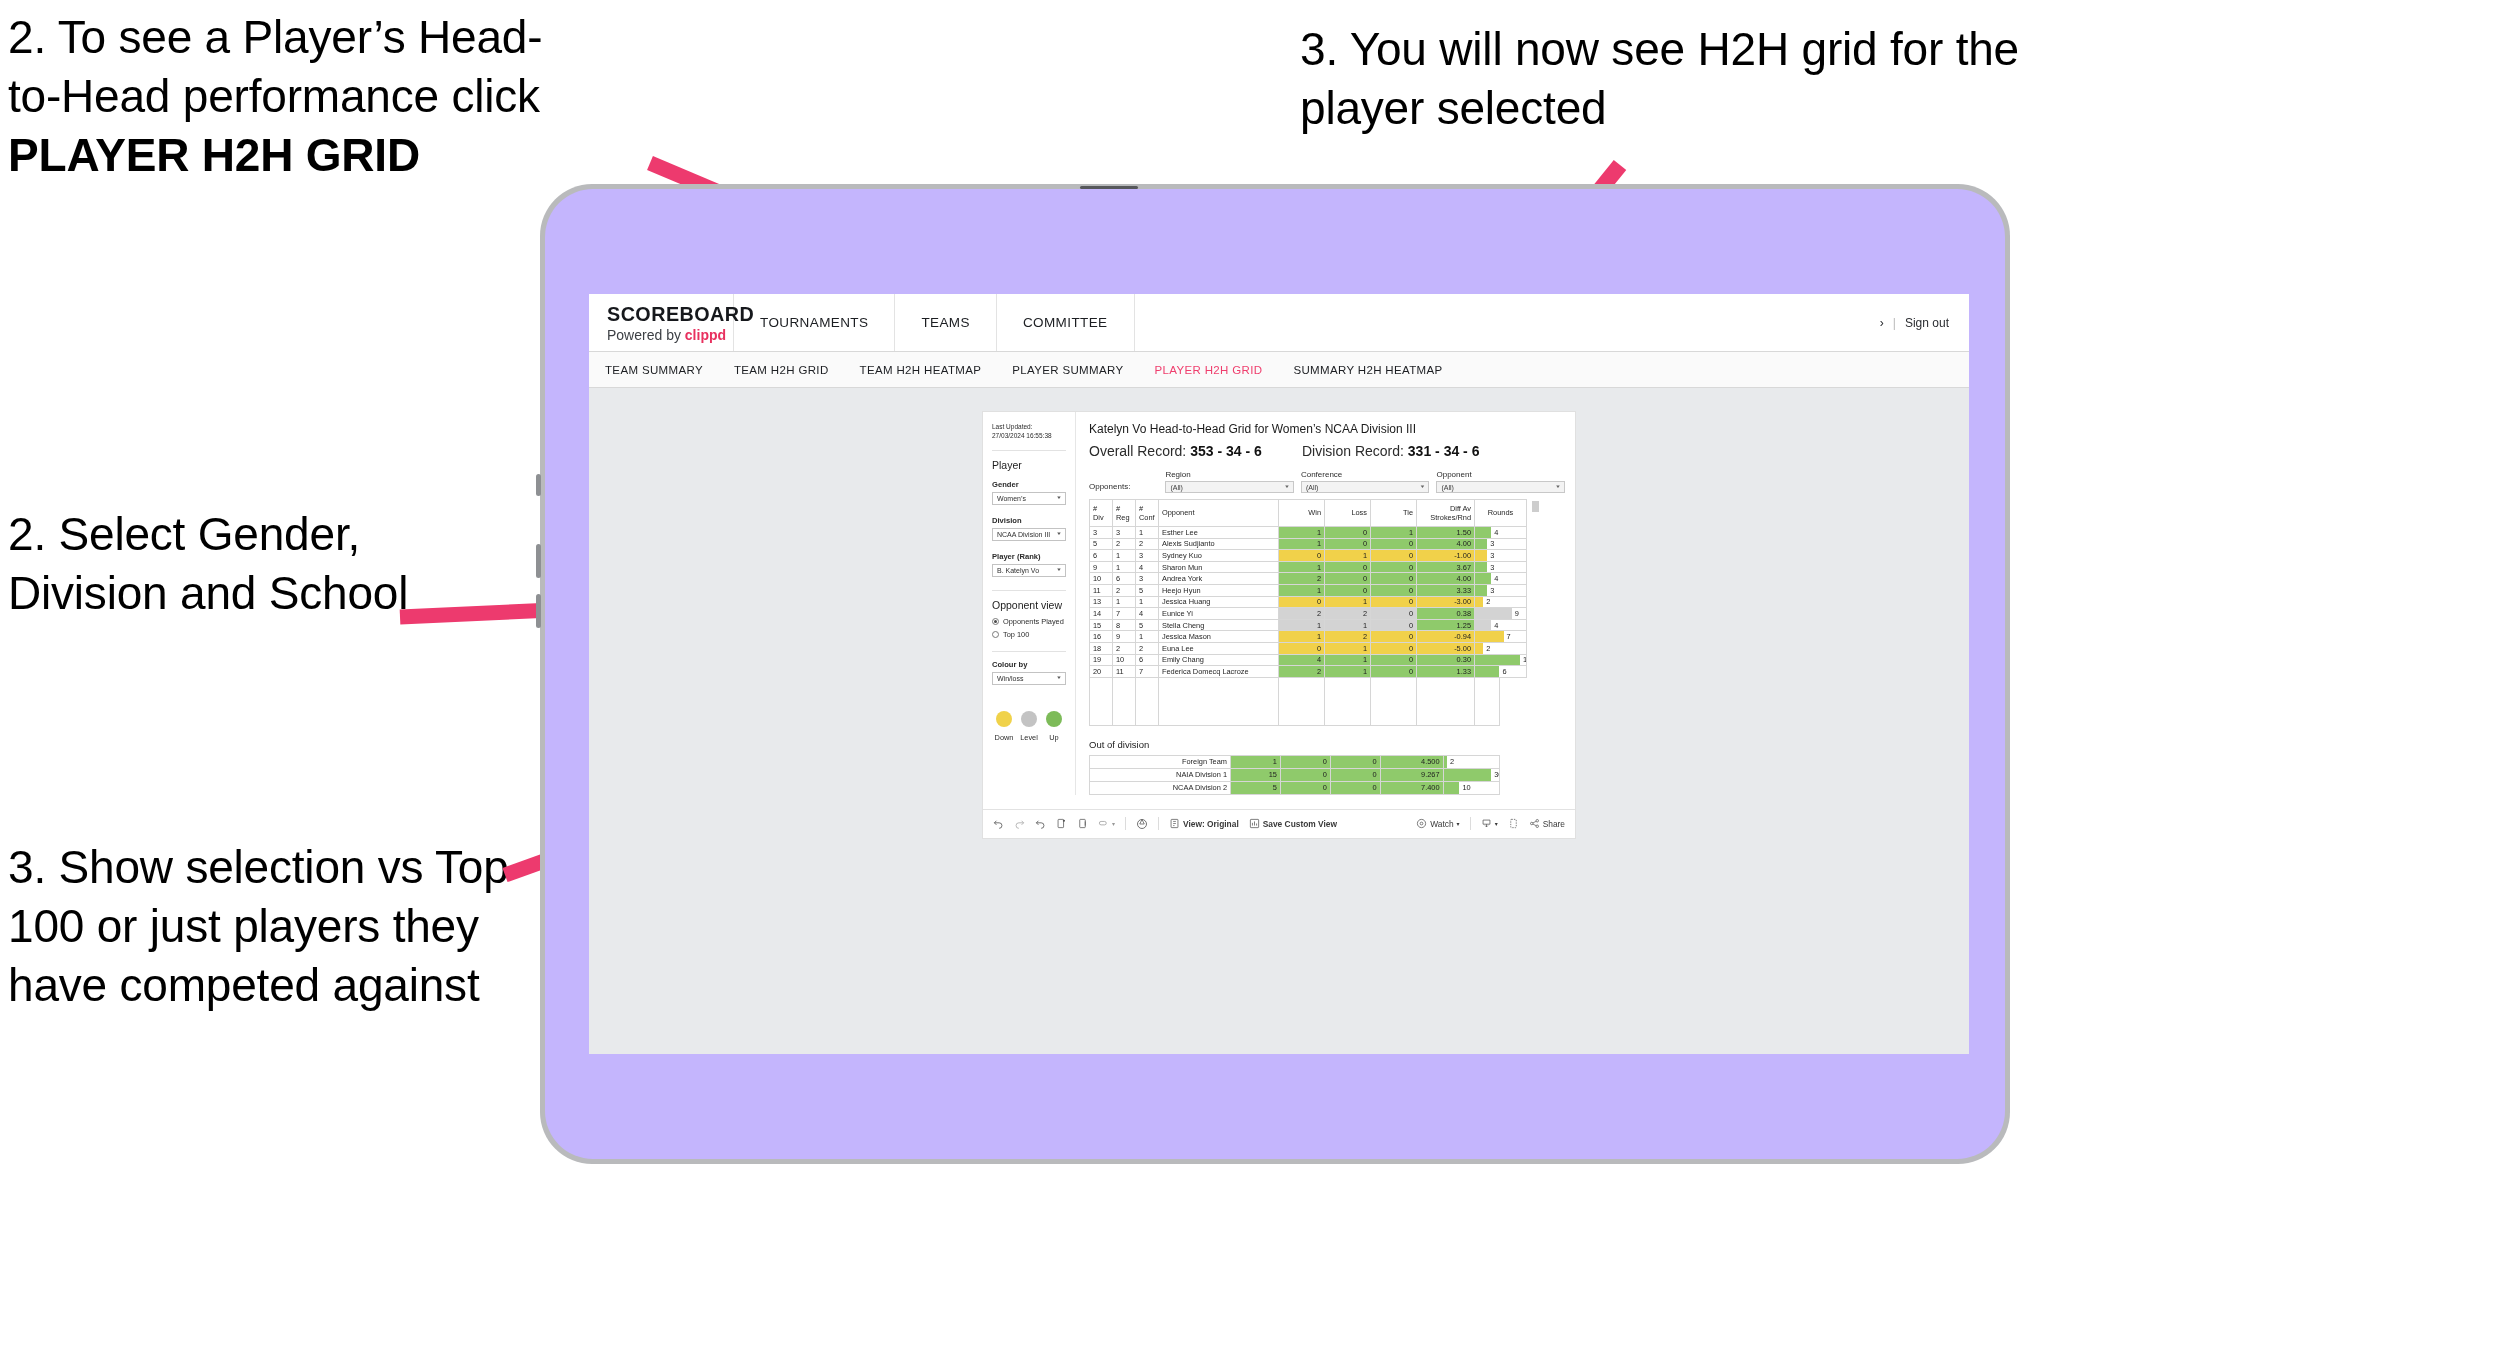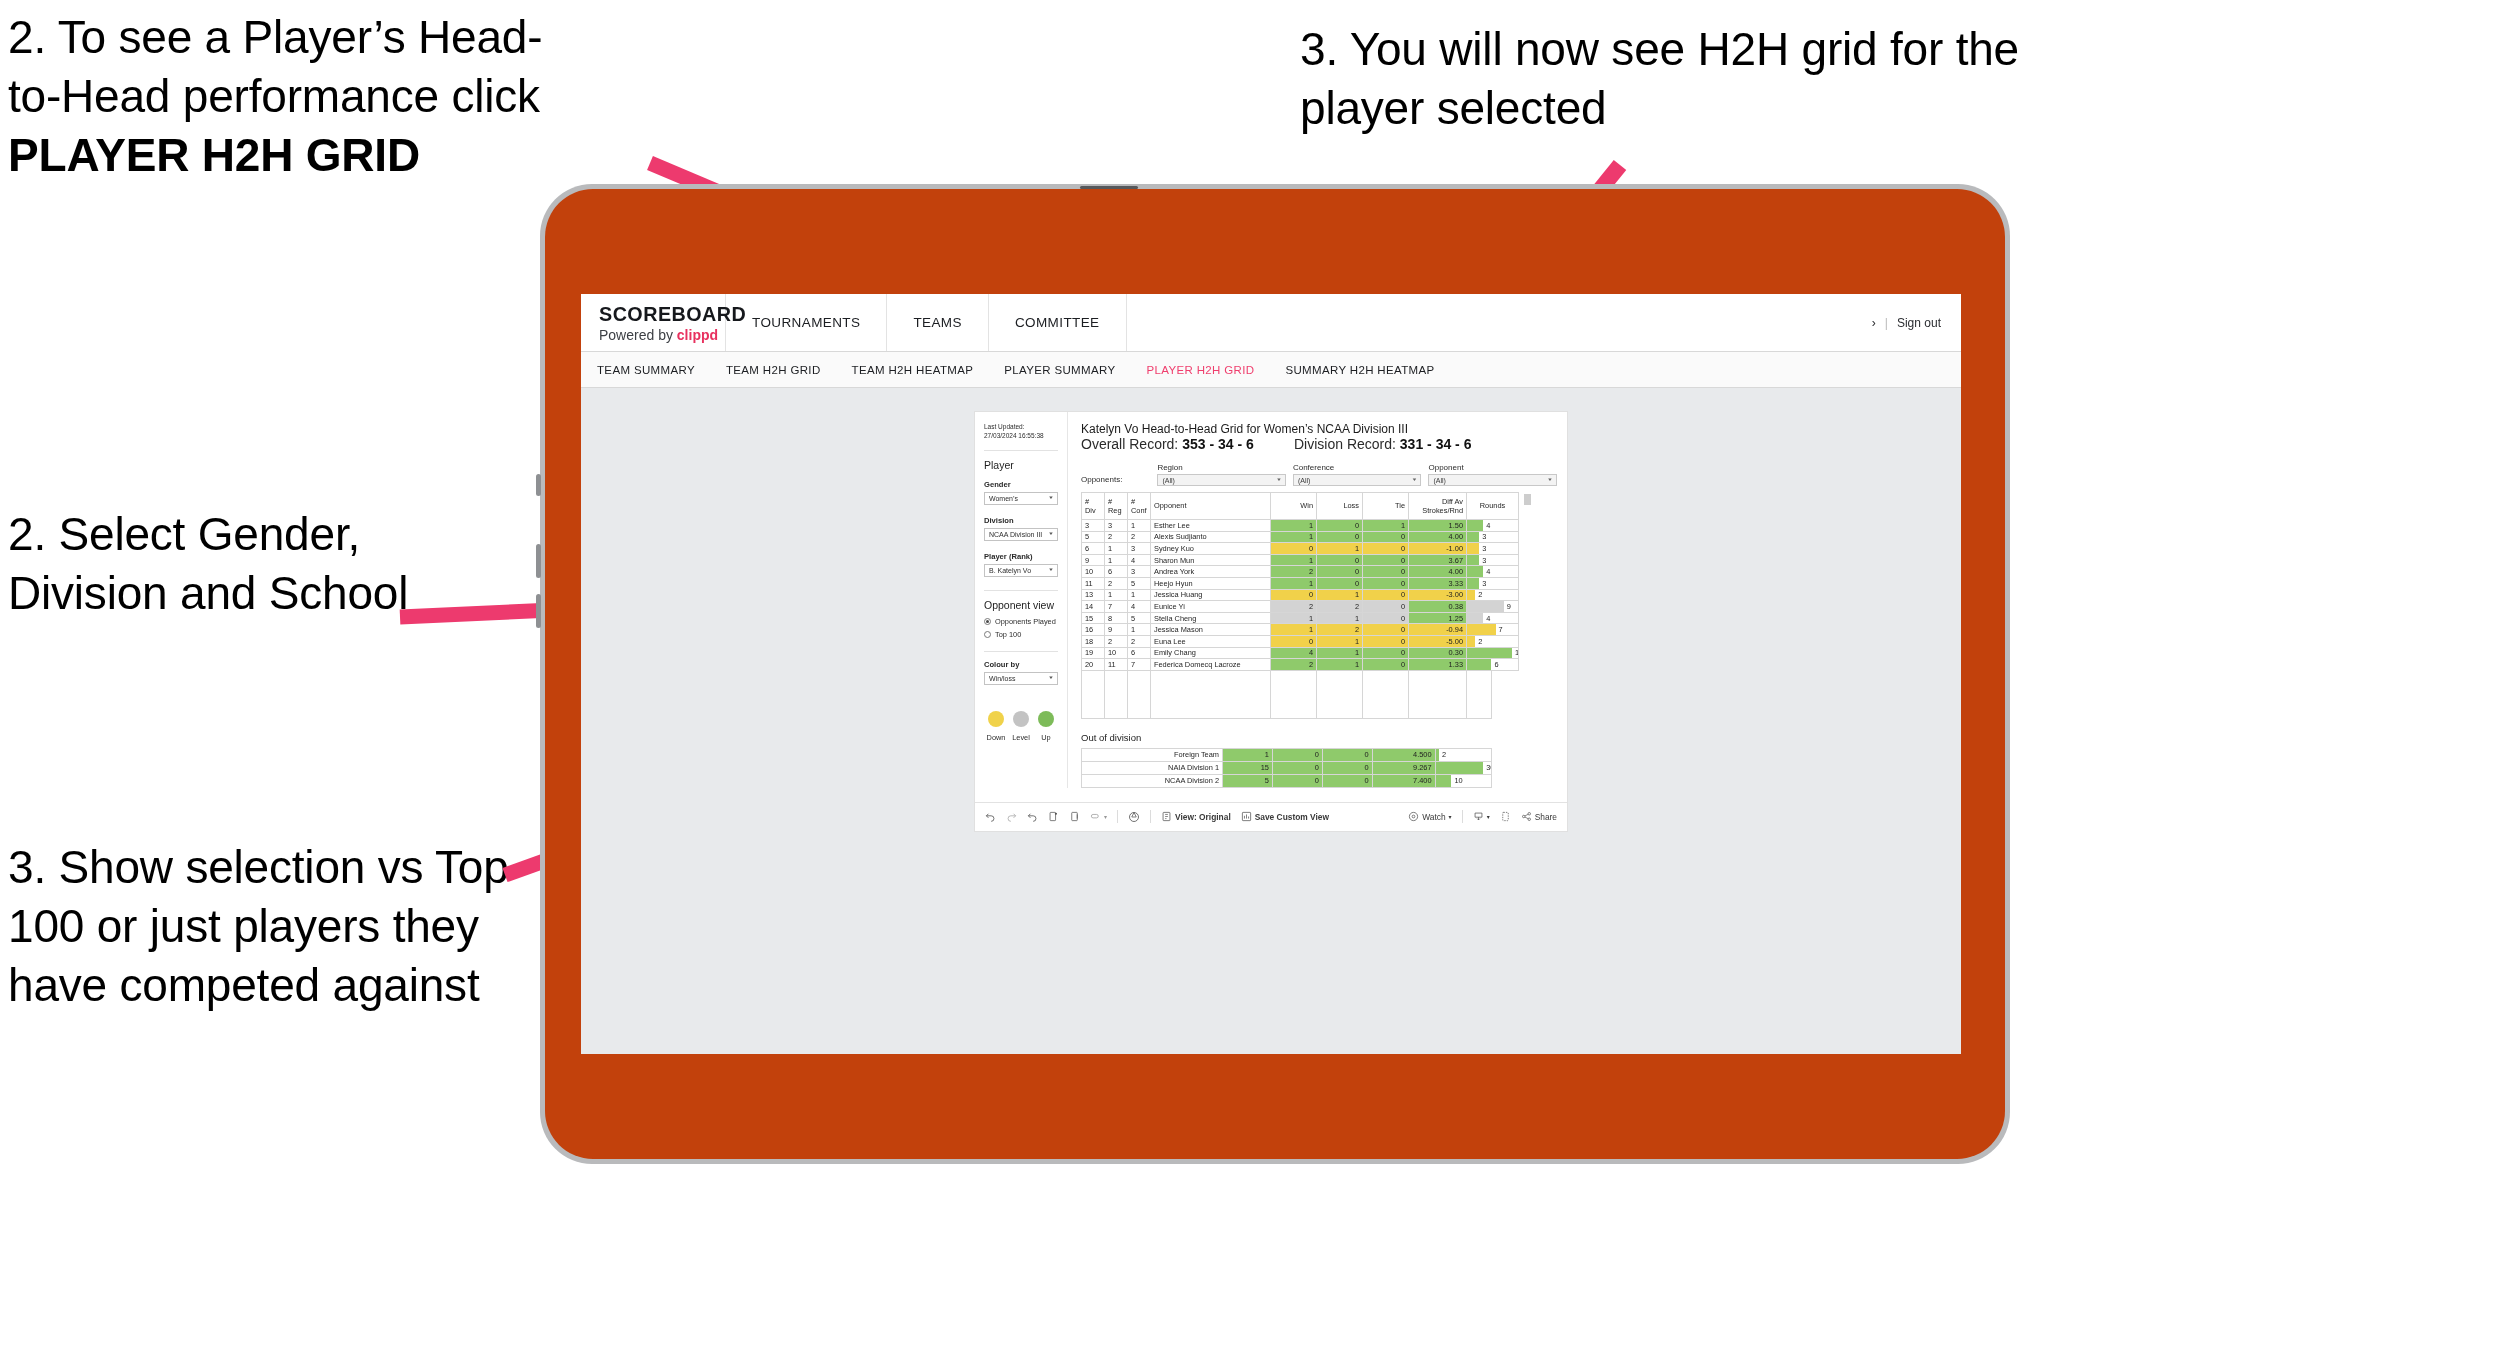--- a/index.html
+++ b/index.html
@@ -33,24 +33,24 @@
   #tablet {
     position:absolute;
     left:540px; top:184px;
     width:1470px; height:980px;
     background:#b9babc;
     border-radius:52px;
     padding:5px;
   }
   #tablet-inner {
     width:100%; height:100%;
-    background:#c2410c;
+    background:#c4b5fd;
     border-radius:48px;
     padding:20px 36px;
-    display:flex; align-items:center; justify-content:flex-start;
+    display:flex; align-items:center; justify-content:flex-end;
   }
   #screen {
     width:1380px; height:760px;
     background:#ffffff;
     overflow:hidden;
     position:relative;
     display:flex; flex-direction:column;
   }
   .btn-bump { position:absolute; background:#8e9093; border-radius:3px; }
 
@@ -138,21 +138,21 @@
   }
   .radio-txt { font-size:7.4px; color:#2c2c2c; }
   #legend { margin-top:26px; }
   #legend-dots { display:flex; justify-content:space-between; padding:0 4px; }
   .dot { width:16px; height:16px; border-radius:50%; }
   #legend-labels { display:flex; justify-content:space-between; padding:0 2px; margin-top:6px; }
   .dot-lbl { font-size:7.4px; color:#2c2c2c; width:20px; text-align:center; }
 
   
   #main { flex:1; padding:10px 10px 0 13px; min-width:0; }
-  #viz-title { font-size:12px; color:#1b1b1b; }
+  #viz-title { font-size:12px; color:#1b1b1b; margin-bottom:7px; }
   #records { display:flex; font-size:14px; color:#2b2b2b; margin-bottom:11px; }
   #records .rec1 { width:213px; }
   #records b { font-weight:bold; color:#111; }
   #filters { display:flex; align-items:flex-end; margin-bottom:6px; gap:7px; }
   #opp-word { font-size:8px; color:#2b2b2b; padding-bottom:2px; white-space:nowrap; }
   .fgroup { flex:1; min-width:0; }
   .fgroup-lbl { font-size:8px; color:#2b2b2b; margin-bottom:2px; }
   .fsel {
     height:12px; border:1px solid #c8c8c8; background:#f3f3f3;
     display:flex; align-items:center; justify-content:space-between;

